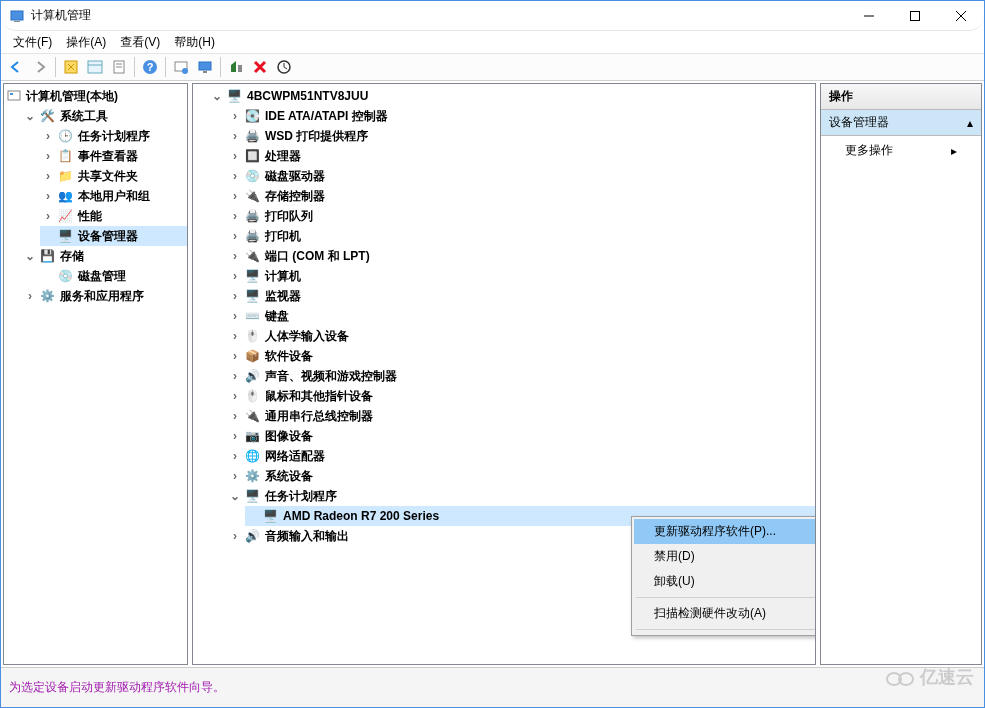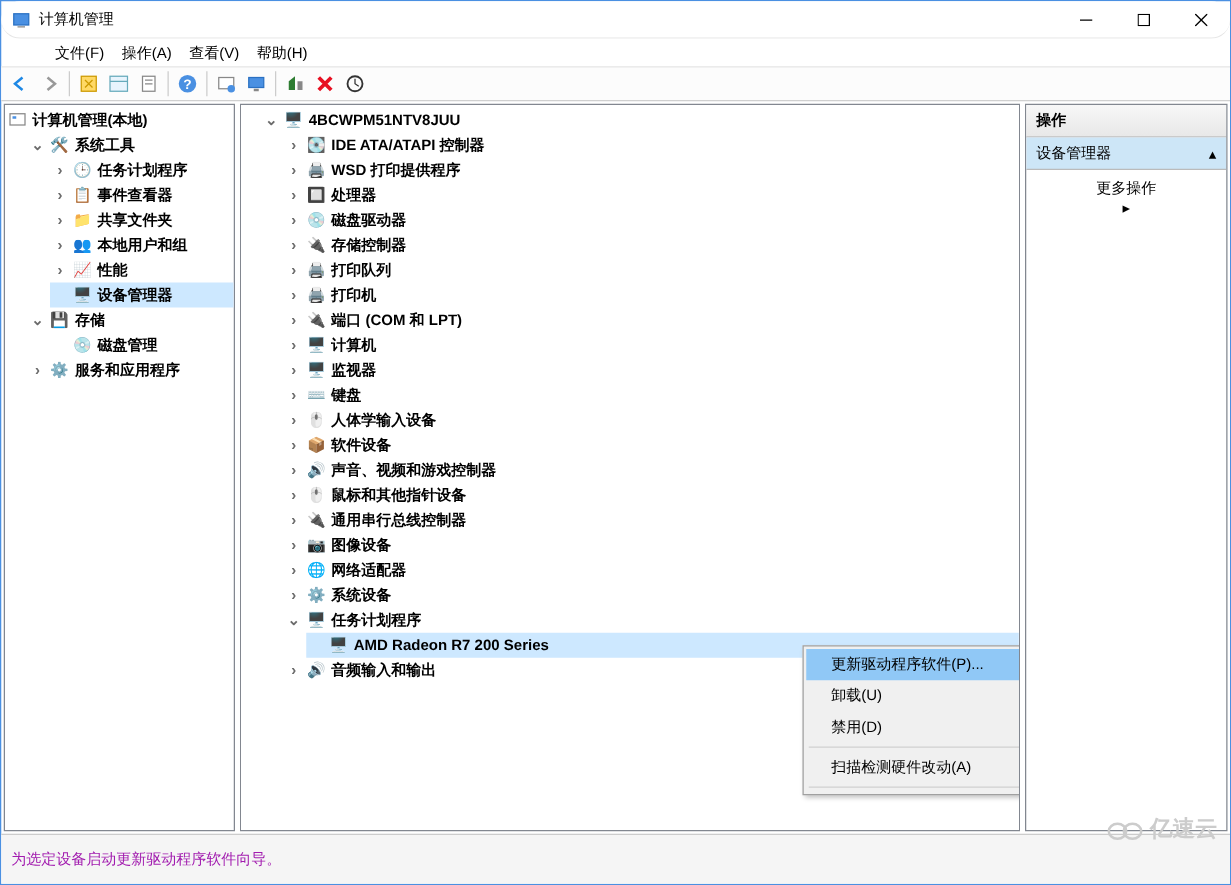--- a/index.html
+++ b/index.html
@@ -2,46 +2,46 @@
 <html><head>
 <meta charset="utf-8">
 <style>
   * { box-sizing: border-box; }
   html, body { margin: 0; padding: 0; font-family: "Microsoft YaHei", "Segoe UI", sans-serif; font-size: 12px; background: #fff; color: #000; }
   .window { width: 985px; height: 708px; border: 1px solid #4a90e2; display: flex; flex-direction: column; background: #fff; position: relative; }
   .titlebar { height: 30px; display: flex; align-items: center; padding: 0 0 0 8px; background: #fff; border-bottom: 1px solid #e5e5e5; border-radius: 15px; }
   .titlebar .title { flex: 1; display:flex; align-items:center; gap:6px;}
   .winbtns { display: flex; }
   .winbtn { width: 46px; height: 30px; display: flex; align-items: center; justify-content: center; color:#333;}
-  .menubar { height: 22px; display: flex; align-items: center; padding: 0 6px; gap: 2px; margin-left: 31px; }
+  .menubar { height: 22px; display: flex; align-items: center; padding: 0 6px; gap: 2px; }
   .menubar span { padding: 2px 6px; }
   .toolbar { height: 28px; display: flex; align-items: center; padding: 0 4px; gap:2px; border-top:1px solid #e5e5e5; border-bottom:1px solid #d0d0d0; background:#fcfcfc;}
   .tbtn { width:22px; height:22px; display:flex; align-items:center; justify-content:center; border:1px solid transparent; }
   .tsep { width:1px; height:20px; background:#ccc; margin:0 2px;}
   .body { flex:1; display:flex; min-height:0;}
   .panel { border:1px solid #828790; margin:2px; overflow:auto; background:#fff;}
   .left-panel { width:185px; padding:2px 0;}
   .center-panel { flex:1; position:relative; padding:2px 0;}
   .right-panel { width:162px; display:flex; flex-direction:column; padding:0;}
   .right-panel .hdr { background:linear-gradient(#f7f7f7,#e8e8e8); border-bottom:1px solid #bbb; padding:4px 8px; font-weight:bold;}
   .right-panel .sub { background:#cde6f7; padding:4px 8px; display:flex; justify-content:space-between; align-items:center; border-bottom:1px solid #bbb;}
-  .right-panel .act { padding:6px 24px; display:flex; justify-content:flex-end; align-items:center;flex-direction:column;}
+  .right-panel .act { padding:6px 24px; display:flex; justify-content:space-between; align-items:center;}
   .tree { list-style:none; margin:0; padding:0;}
   .tree ul { list-style:none; margin:0; padding:0 0 0 18px;}
   .row { display:flex; align-items:center; height:20px; padding:0 2px; gap:4px; white-space:nowrap;font-weight:bold;}
   .row.sel { background:#cde8ff; }
   .row.hilite { background:#cde8ff;}
   .tw { width:12px; text-align:center; color:#6b6b6b; font-size:12px; line-height:12px;}
   .ic { width:16px; height:16px; display:inline-flex; align-items:center; justify-content:center;}
   .statusbar { height:40px; border-top:1px solid #ccc; display:flex; align-items:center; padding:0 8px; background:#f5f5f5; color:#a21caf;}
-  .ctxmenu { position:absolute; left:449px; top:432px; width:200px; background:#f0f0f0; border:1px solid #a0a0a0; box-shadow:2px 2px 4px rgba(0,0,0,0.25); padding:2px;}
+  .ctxmenu { position:absolute; left:438px; top:432px; width:200px; background:#f0f0f0; border:1px solid #a0a0a0; box-shadow:2px 2px 4px rgba(0,0,0,0.25); padding:2px;}
   .ctxitem { padding:4px 20px; }
   .ctxitem.hl { background:#90c8f6;}
   .ctxsep { height:1px; background:#d0d0d0; margin:3px 2px;}
-  .watermark { position:absolute; right:10px; bottom:32px; color:#ccc; font-size:18px; font-weight:bold; display:flex; align-items:center; gap:4px;}
+  .watermark { position:absolute; right:10px; bottom:18px; color:#ccc; font-size:18px; font-weight:bold; display:flex; align-items:center; gap:4px;}
   svg { display:block; }
 </style>
 </head>
 <body>
 
 <div class="window">
 
   <div class="titlebar">
     <div class="title">
       <span class="ic">
@@ -408,22 +408,22 @@
                   <span class="ic">🔊</span>
                   <span>音频输入和输出</span>
                 </div>
               </li>
             </ul>
         </li>
       </ul>
 
       <div class="ctxmenu">
         <div class="ctxitem hl">更新驱动程序软件(P)...</div>
+        <div class="ctxitem">禁用(D)</div>
         <div class="ctxitem">卸载(U)</div>
-        <div class="ctxitem">禁用(D)</div>
         <div class="ctxsep"></div>
         <div class="ctxitem">扫描检测硬件改动(A)</div>
         <div class="ctxsep"></div>
       </div>
     </div>
 
     <div class="panel right-panel">
       <div class="hdr">操作</div>
       <div class="sub">
         <span>设备管理器</span>

